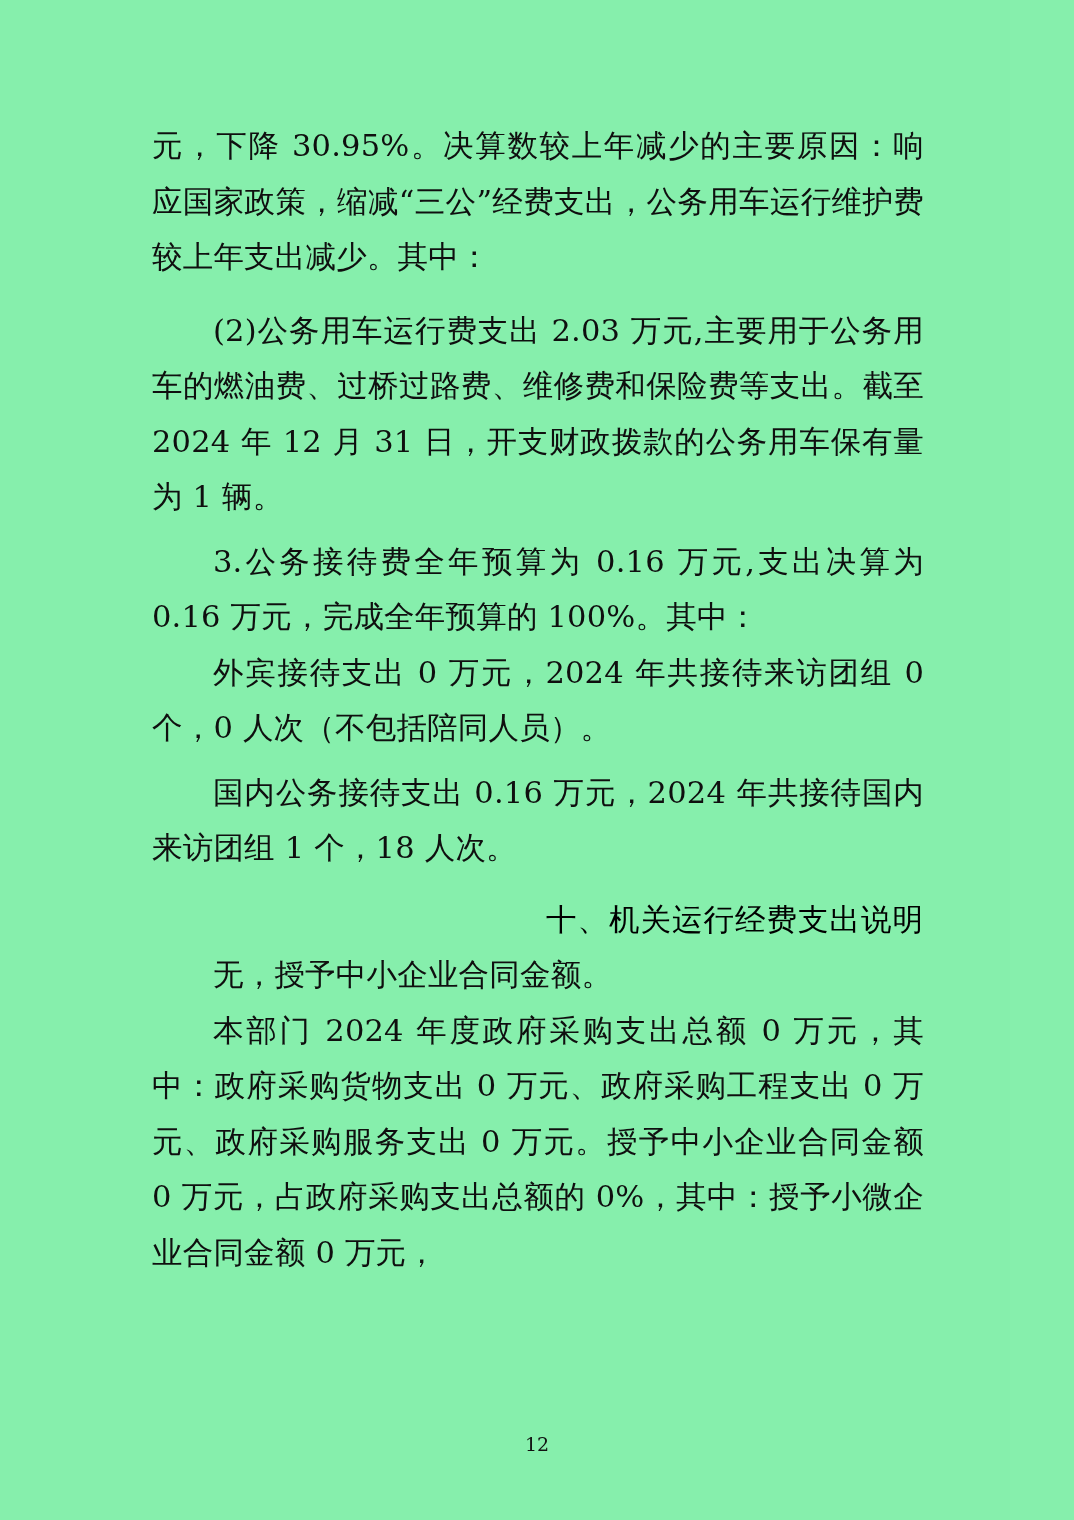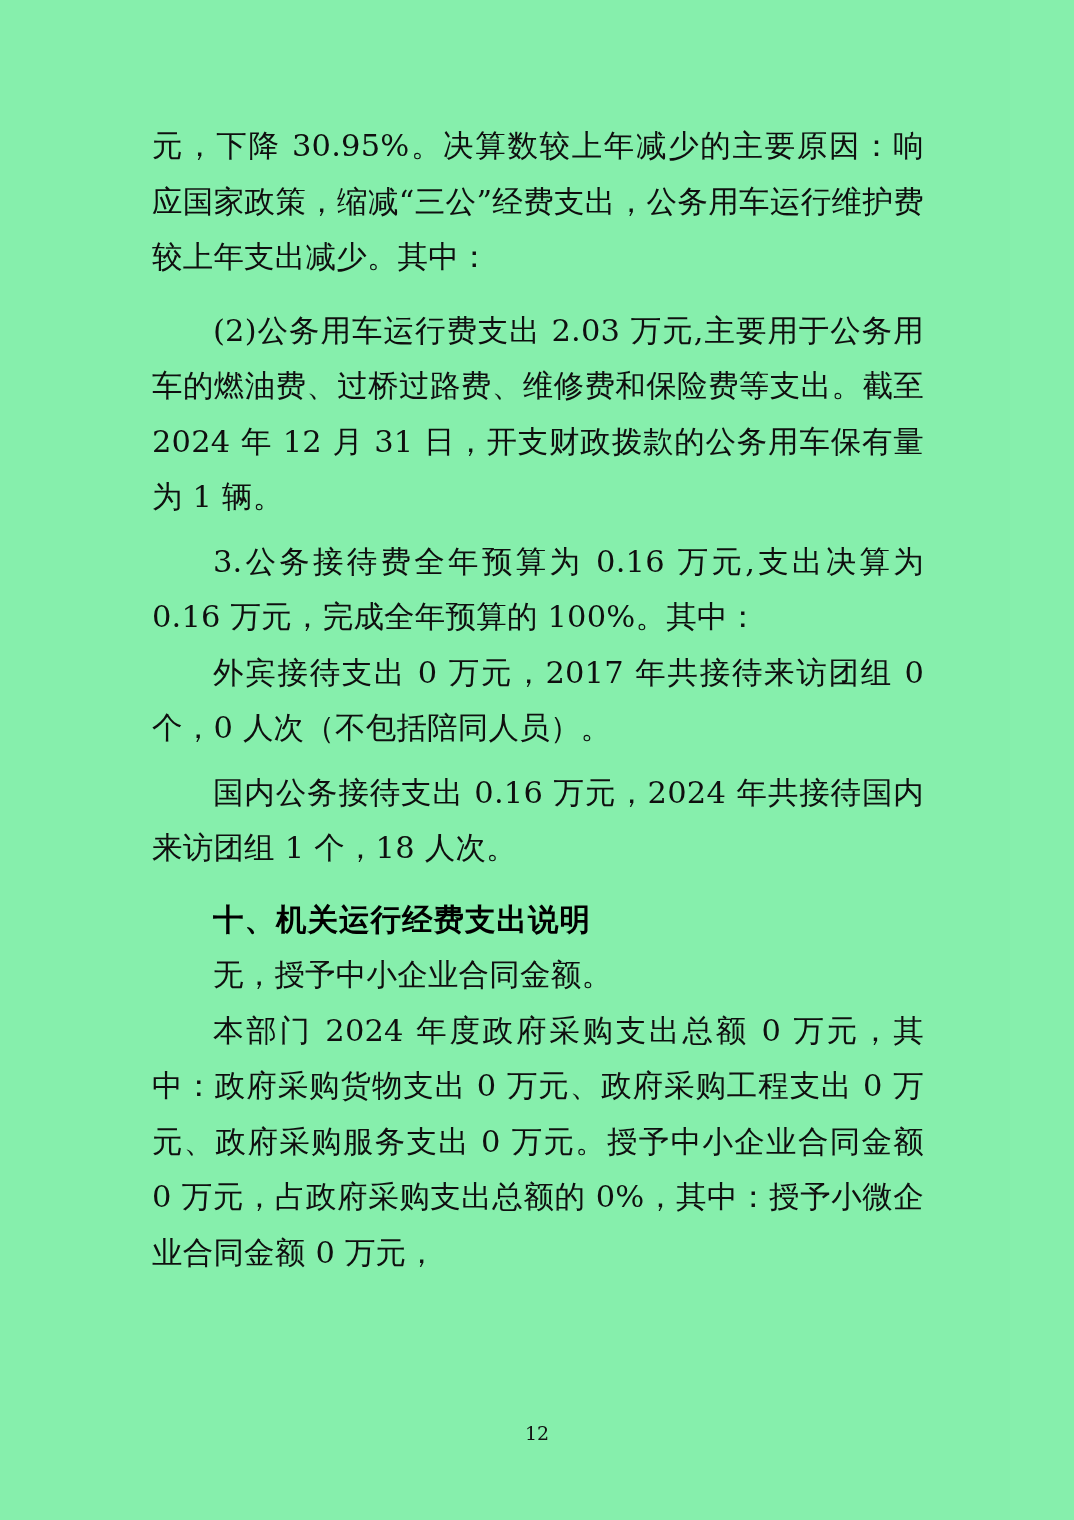--- a/index.html
+++ b/index.html
@@ -29,33 +29,34 @@
     text-justify: inter-ideograph;
     margin: 0;
     color: #0f0f0f;
   }
   .indent {
     text-indent: 61px;
   }
   .heading {
     font-size: 30.5px;
     line-height: 55.5px;
-    font-weight: bold;
+    font-weight: normal;
     margin: 0;
     text-indent: 61px;
     letter-spacing: 1px;
     color: #000000;
+    text-align: right;
   }
   .gap-small { height: 9px; }
   .gap-med { height: 16px; }
   .page-number {
     position: absolute;
     left: 0;
     right: 0;
-    bottom: 76px;
+    bottom: 65px;
     text-align: center;
     font-size: 19px;
     font-family: "DejaVu Serif", "Liberation Serif", serif;
     color: #111111;
   }
 </style>
 </head>
 <body>
 
 <div class="page">
@@ -66,21 +67,21 @@
 
 
   <div class="gap-small"></div>
 
   <p class="body-text indent">(2)公务用车运行费支出 2.03 万元,主要用于公务用车的燃油费、过桥过路费、维修费和保险费等支出。截至 2024 年 12 月 31 日，开支财政拨款的公务用车保有量为 1 辆。</p>
 
   <div class="gap-small"></div>
 
   <p class="body-text indent">3.公务接待费全年预算为 0.16 万元,支出决算为 0.16 万元，完成全年预算的 100%。其中：</p>
 
-  <p class="body-text indent">外宾接待支出 0 万元，2017 年共接待来访团组 0 个，0 人次（不包括陪同人员）。</p>
+  <p class="body-text indent">外宾接待支出 0 万元，2024 年共接待来访团组 0 个，0 人次（不包括陪同人员）。</p>
 
   <div class="gap-small"></div>
 
   <p class="body-text indent">国内公务接待支出 0.16 万元，2024 年共接待国内来访团组 1 个，18 人次。</p>
 
   <div class="gap-med"></div>
 
   <h2 class="heading">十、机关运行经费支出说明</h2>
 
   <p class="body-text indent">无，授予中小企业合同金额。</p>

